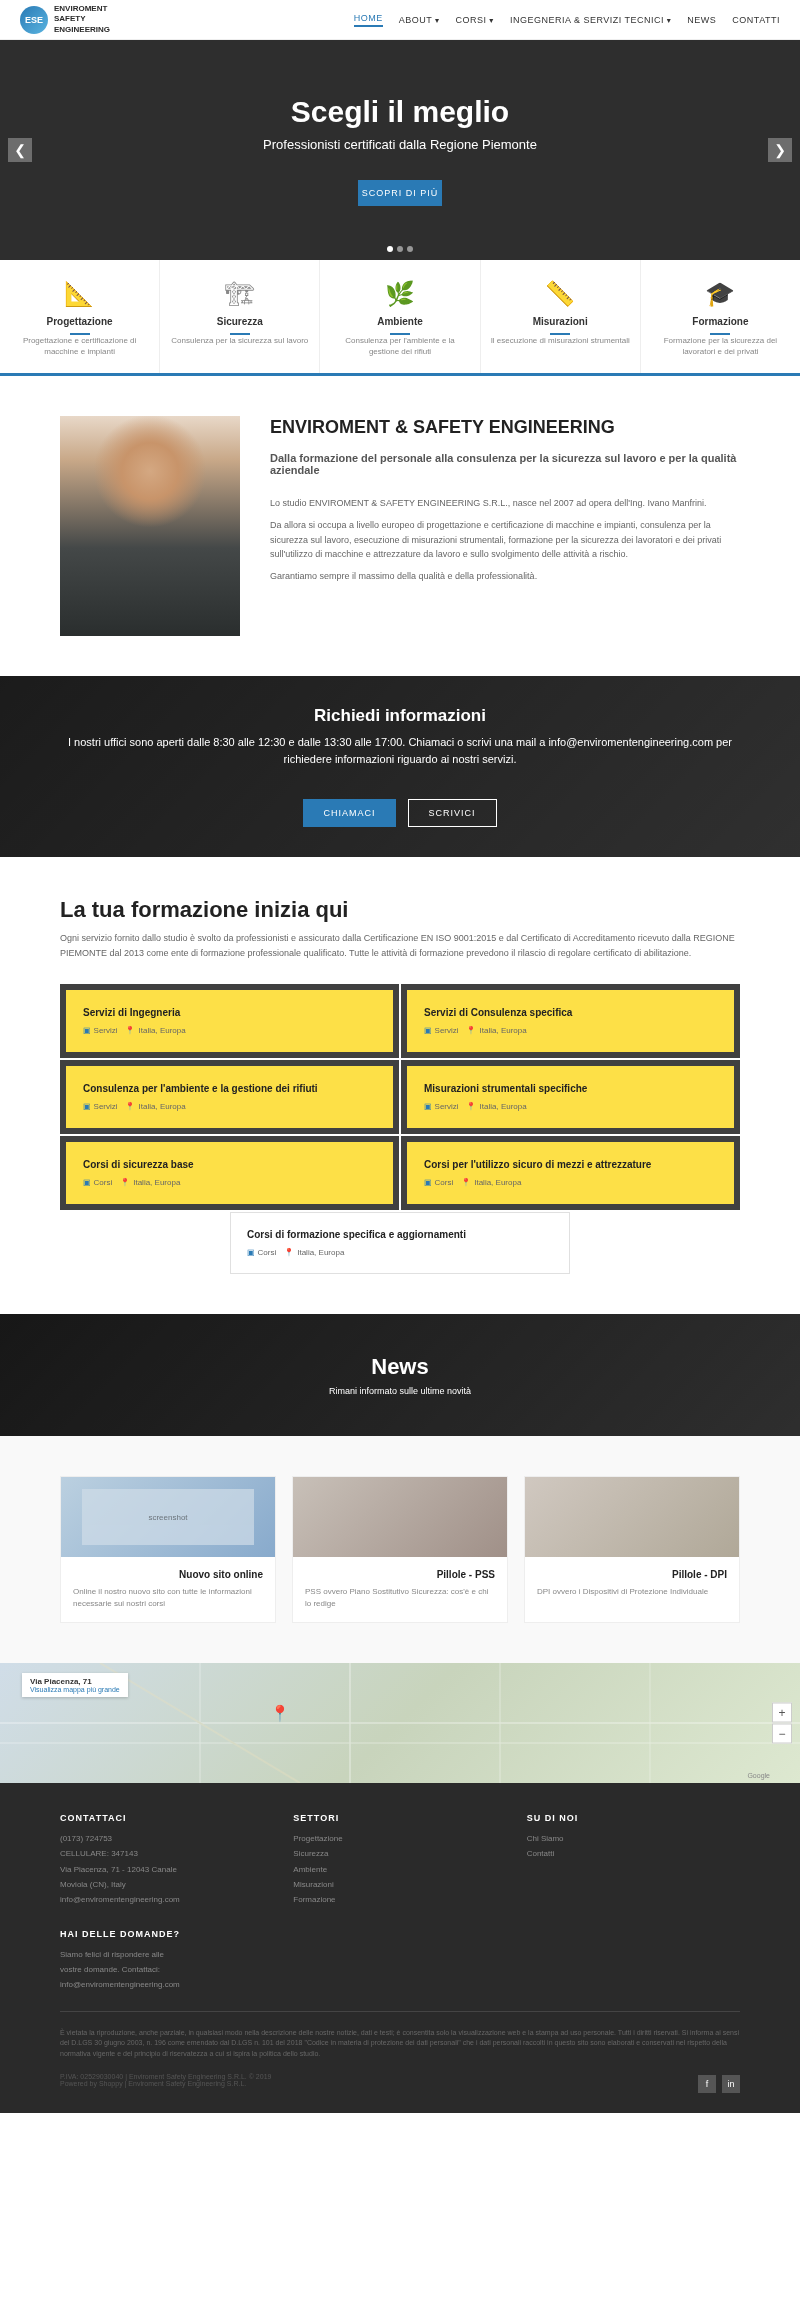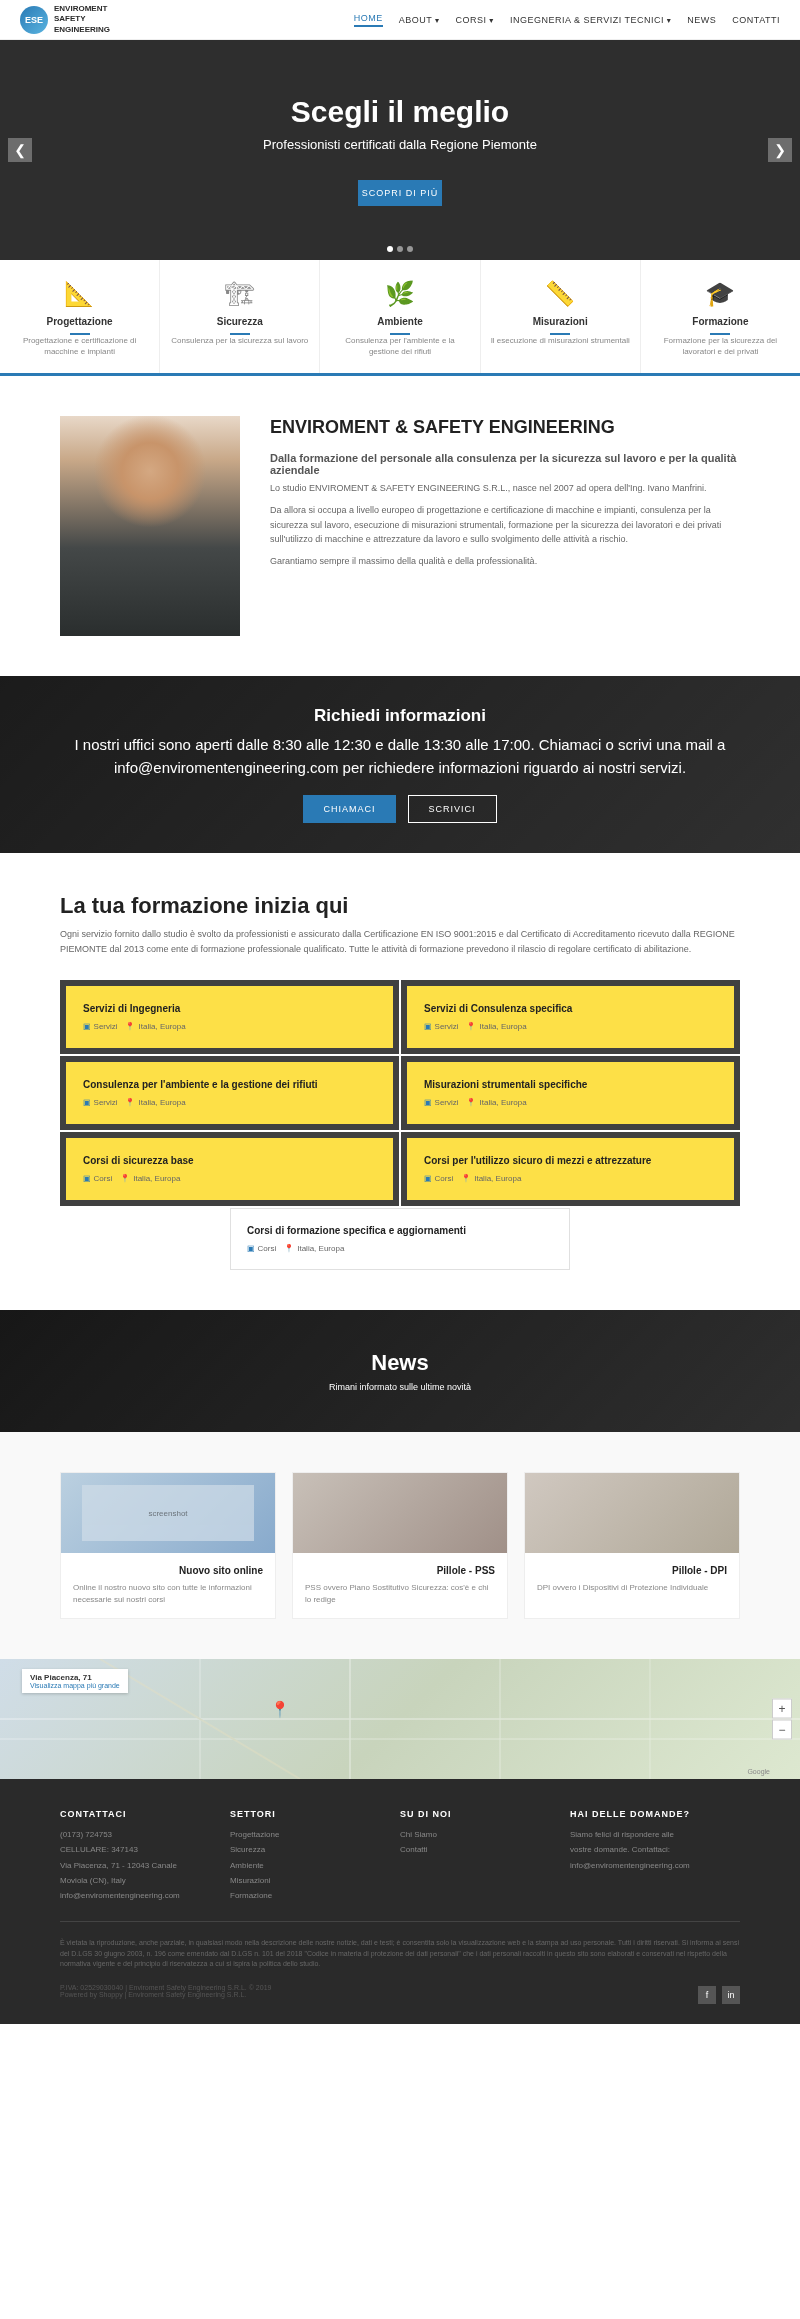--- a/index.html
+++ b/index.html
@@ -69,31 +69,31 @@
     .about-section {
       display: flex; padding: 40px 60px; gap: 30px; align-items: flex-start;
     }
     .about-image {
       width: 180px; min-width: 180px; height: 220px;
       background: linear-gradient(135deg, #c8d8e8, #8aacca);
       overflow: hidden; position: relative;
     }
     .about-content { flex: 1; }
     .about-title { font-size: 18px; font-weight: bold; color: #222; margin-bottom: 12px; line-height: 1.3; }
-    .about-subtitle { font-size: 11px; font-weight: bold; color: #555; margin-bottom: 5px; }
+    .about-subtitle { font-size: 11px; font-weight: bold; color: #555; margin-bottom: 20px; }
     .about-text { font-size: 9px; color: #666; line-height: 1.6; margin-bottom: 8px; }
 
     
     .cta-section {
       background: linear-gradient(rgba(0,0,0,0.6), rgba(0,0,0,0.6)),
         linear-gradient(135deg, #444 0%, #777 100%);
       padding: 30px 60px; text-align: center; color: #fff;
     }
     .cta-title { font-size: 17px; font-weight: bold; margin-bottom: 8px; }
-    .cta-text { font-size: 15px; margin-bottom: 16px; line-height: 1.5; }
+    .cta-text { font-size: 11px; margin-bottom: 32px; line-height: 1.5; }
     .cta-buttons { display: flex; gap: 12px; justify-content: center; }
     .cta-btn {
       padding: 8px 20px; font-size: 9px; cursor: pointer; text-transform: uppercase;
       letter-spacing: 1px; border: none;
     }
     .cta-btn-primary { background: #2a7ab5; color: #fff; }
     .cta-btn-secondary { background: transparent; color: #fff; border: 1px solid #fff !important; }
 
     
     .training-section { padding: 40px 60px; }
@@ -157,21 +157,21 @@
       border: 1px solid #ccc; display: flex; align-items: center;
       justify-content: center; font-size: 12px; cursor: pointer; color: #555;
     }
     .map-google {
       position: absolute; bottom: 4px; right: 30px;
       font-size: 7px; color: #888;
     }
 
     
     .footer { background: #2a2a2a; padding: 30px 60px 20px; color: #aaa; }
-    .footer-grid { display: grid; grid-template-columns: 1fr 1fr 1fr 1fr; margin-bottom: 12px; }
+    .footer-grid { display: grid; grid-template-columns: 1fr 1fr 1fr; gap: 20px; margin-bottom: 12px; }
     .footer-col-title { font-size: 9px; font-weight: bold; color: #fff; text-transform: uppercase; margin-bottom: 10px; letter-spacing: 1px; }
     .footer-col-item { font-size: 8px; color: #888; margin-bottom: 4px; line-height: 1.4; }
     .footer-divider { border: none; border-top: 1px solid #444; margin: 16px 0; }
     .footer-bottom-text { font-size: 7px; color: #666; line-height: 1.5; margin-bottom: 8px; }
     .footer-credits { font-size: 7px; color: #555; }
     .footer-social { display: flex; gap: 6px; margin-top: 8px; }
     .footer-social-icon {
       width: 18px; height: 18px; background: #555;
       display: flex; align-items: center; justify-content: center;
       color: #fff; font-size: 9px;

